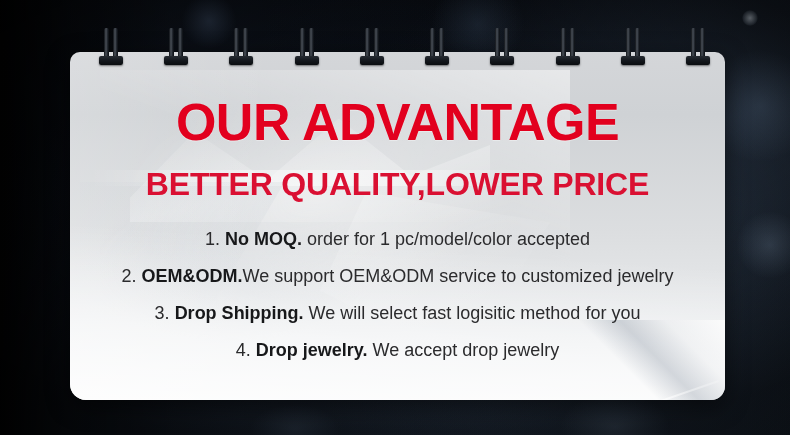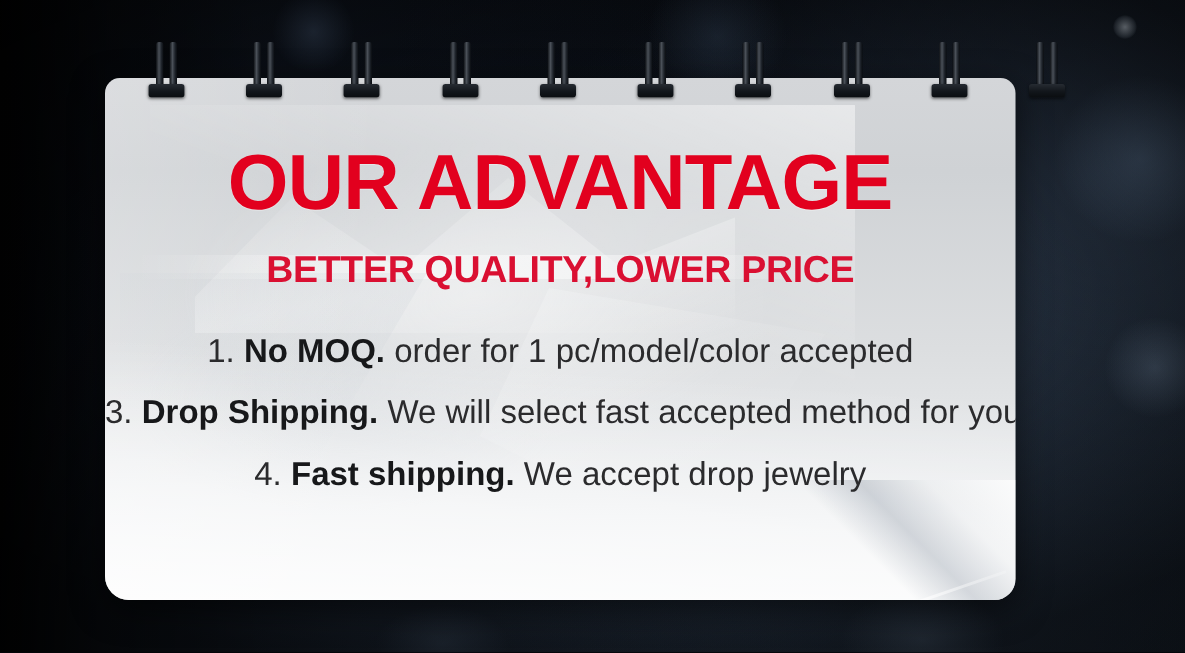--- a/index.html
+++ b/index.html
@@ -45,21 +45,21 @@
     position: absolute;
     border-radius: 50%;
     pointer-events: none;
   }
 
   
   #page {
     position: absolute;
     left: 70px;
     top: 52px;
-    width: 607px;
+    width: 655px;
     height: 348px;
     border-radius: 10px 10px 14px 16px;
     background:
       linear-gradient(180deg, #d4d6d9 0%, #cfd2d5 18%, #dcdee0 52%, #eceef0 84%, #f4f5f6 100%);
     box-shadow: 0 6px 22px rgba(0,0,0,0.55);
     overflow: hidden;
   }
   
   .gem {
     position: absolute;
@@ -147,33 +147,33 @@
     font-size: 52px;
     font-weight: 700;
     letter-spacing: -0.5px;
     color: #e2001e;
     line-height: 1;
     text-shadow: 0 1px 0 rgba(255,255,255,0.35);
   }
   #subtitle {
     margin: 0;
     padding-top: 20px;
-    font-size: 25px;
+    font-size: 32px;
     font-weight: 700;
     letter-spacing: -0.2px;
     color: #da1032;
     line-height: 1;
   }
   #points {
     list-style: none;
     margin: 0;
     padding: 30px 0 0 0;
   }
   #points li {
-    font-size: 22px;
+    font-size: 18px;
     color: #2b2b2d;
     line-height: 1;
     padding-bottom: 19px;
     white-space: nowrap;
   }
   #points li b { font-weight: 700; color: #17181a; }
   .num { font-weight: 400; }
 </style>
 </head>
 <body>
@@ -207,26 +207,30 @@
     <div id="copy">
       <h1 id="title">OUR ADVANTAGE</h1>
       <h2 id="subtitle">BETTER QUALITY,LOWER PRICE</h2>
 
       <ul id="points">
         <li>
           <span class="num">1.</span>
           <b>No MOQ.</b><span> order for 1 pc/model/color accepted</span>
         </li>
         <li>
+          <span class="num">2.</span>
+          <b>OEM&amp;ODM.</b><span>We support OEM&amp;ODM service to customized jewelry</span>
+        </li>
+        <li>
           <span class="num">3.</span>
-          <b>Drop Shipping.</b><span> We will select fast accepted method for you</span>
+          <b>Drop Shipping.</b><span> We will select fast logisitic method for you</span>
         </li>
         <li>
           <span class="num">4.</span>
-          <b>Fast shipping.</b><span> We accept drop jewelry</span>
+          <b>Drop jewelry.</b><span> We accept drop jewelry</span>
         </li>
       </ul>
     </div>
   </div>
 
   <div id="binding">
       <div class="clip" style="left: 28px;">
         <div class="post l"></div>
         <div class="post r"></div>
         <div class="base"></div>

